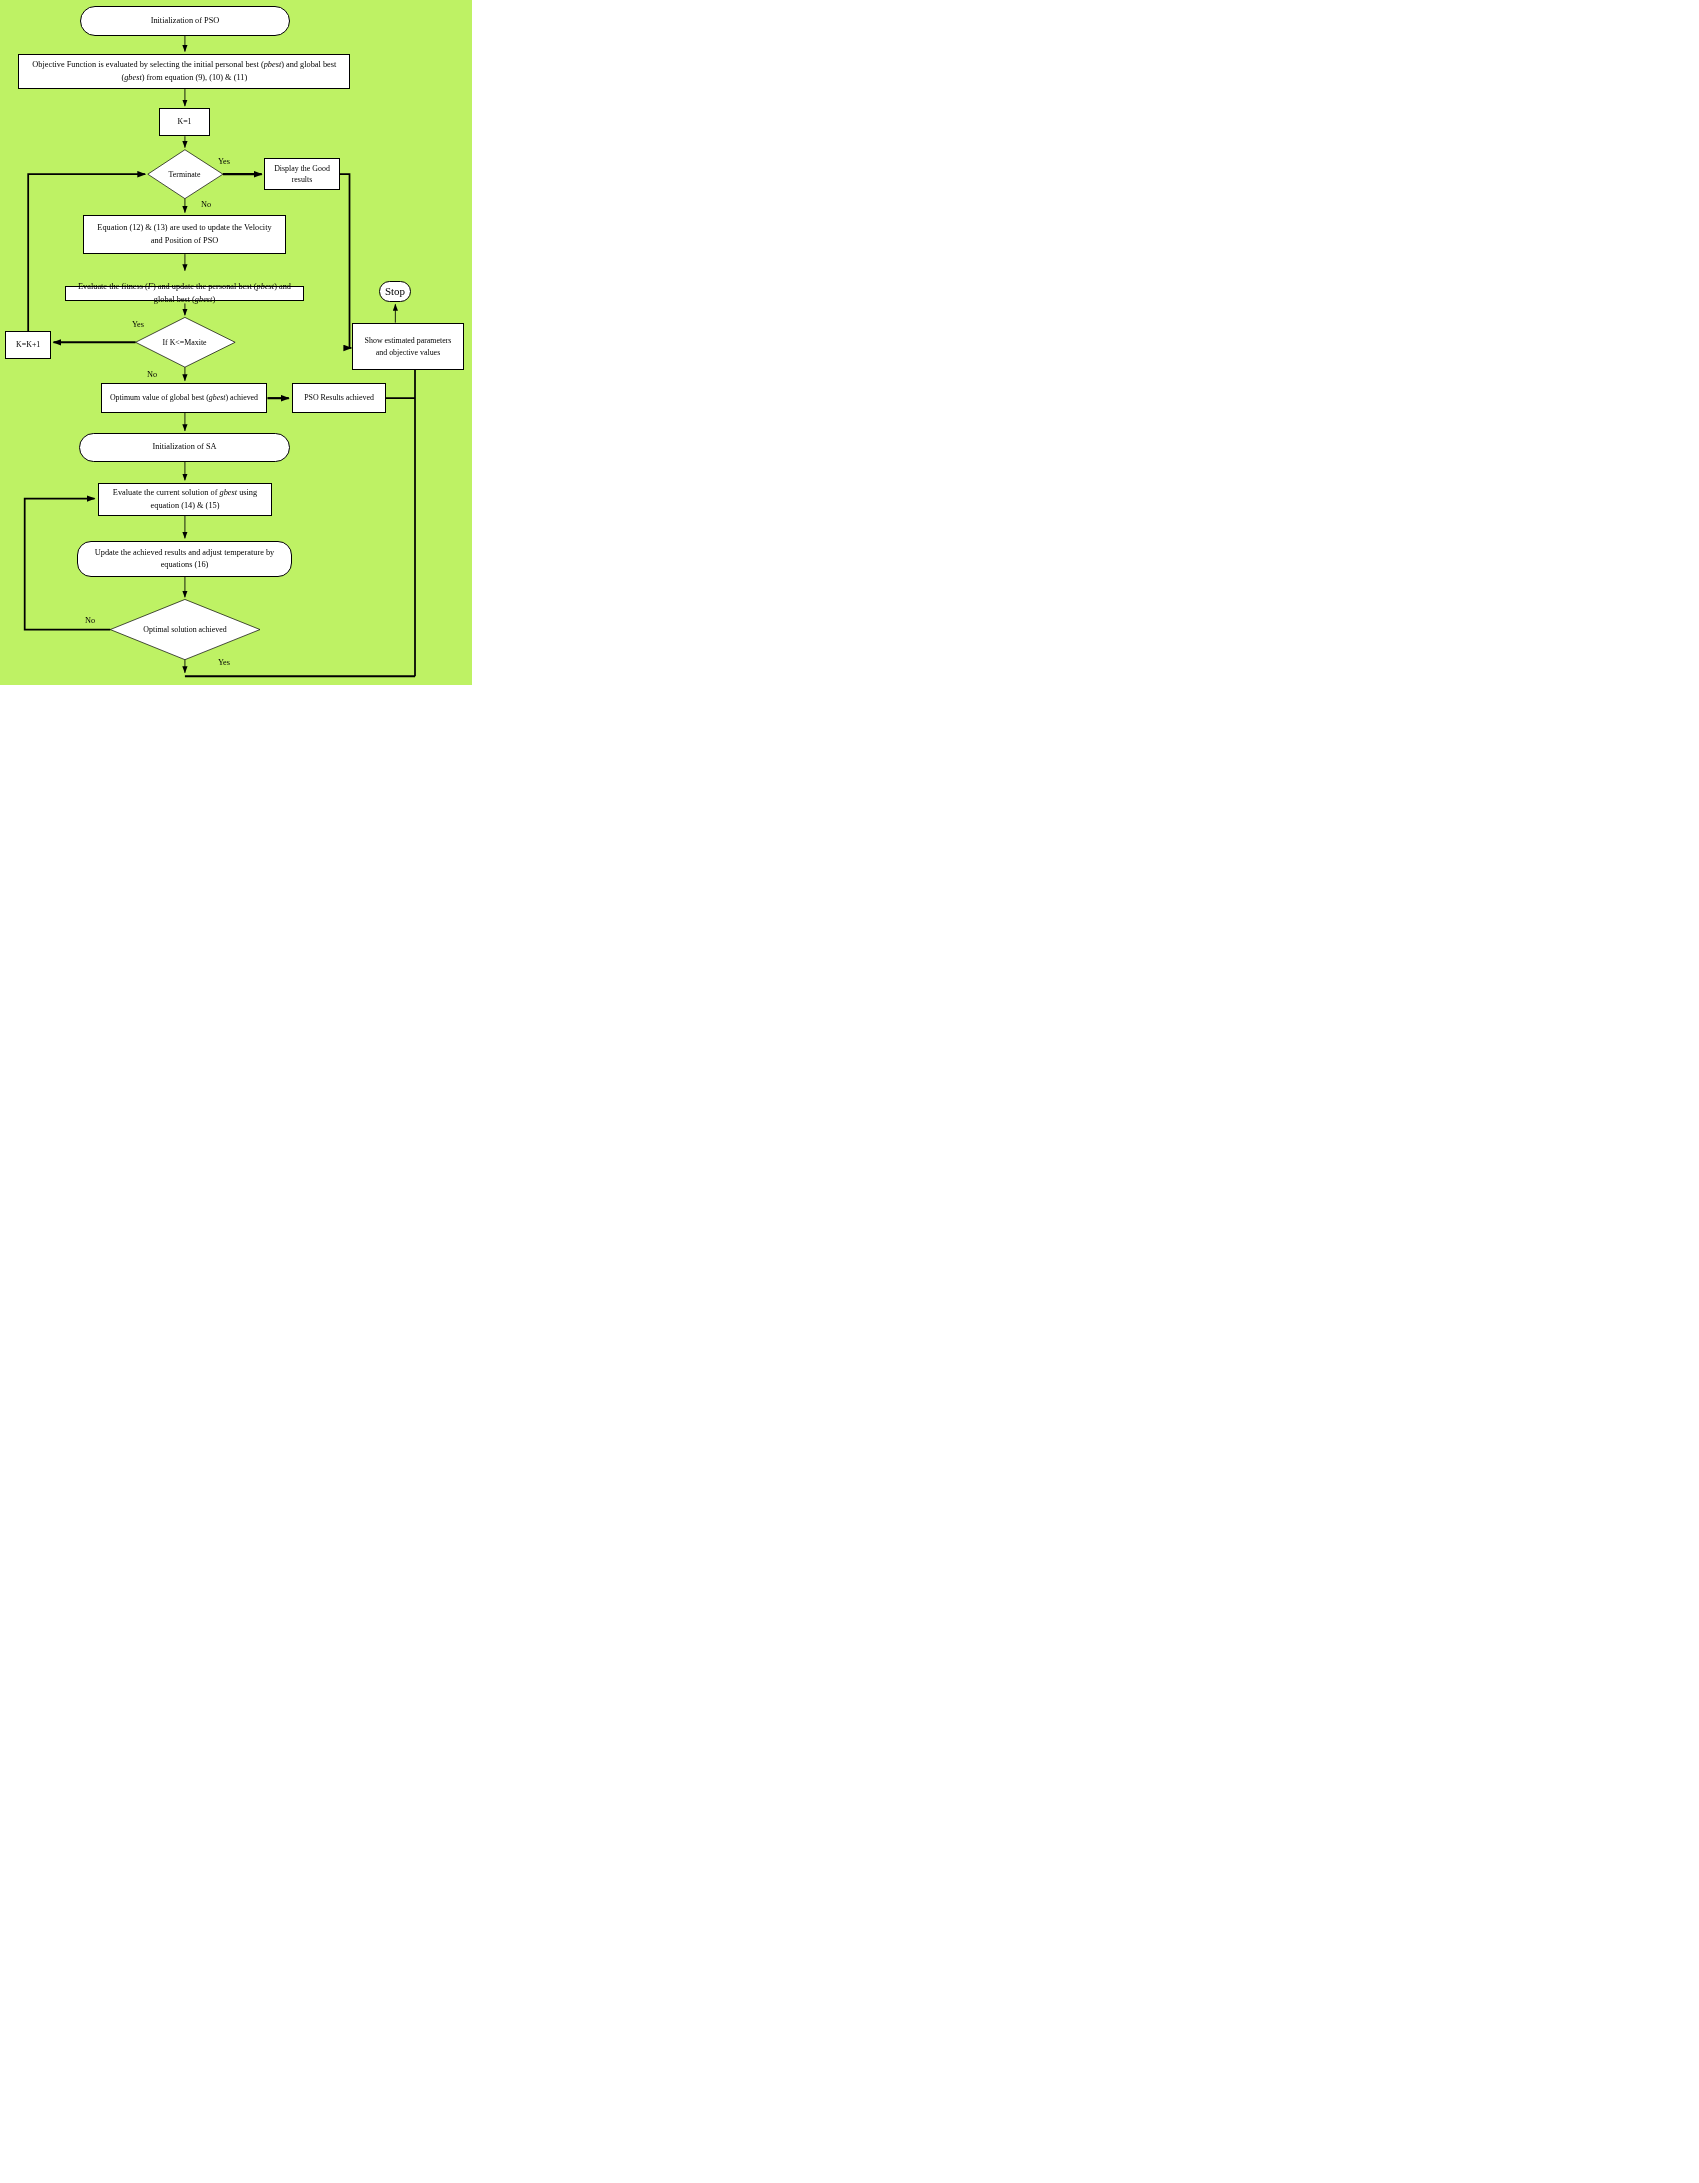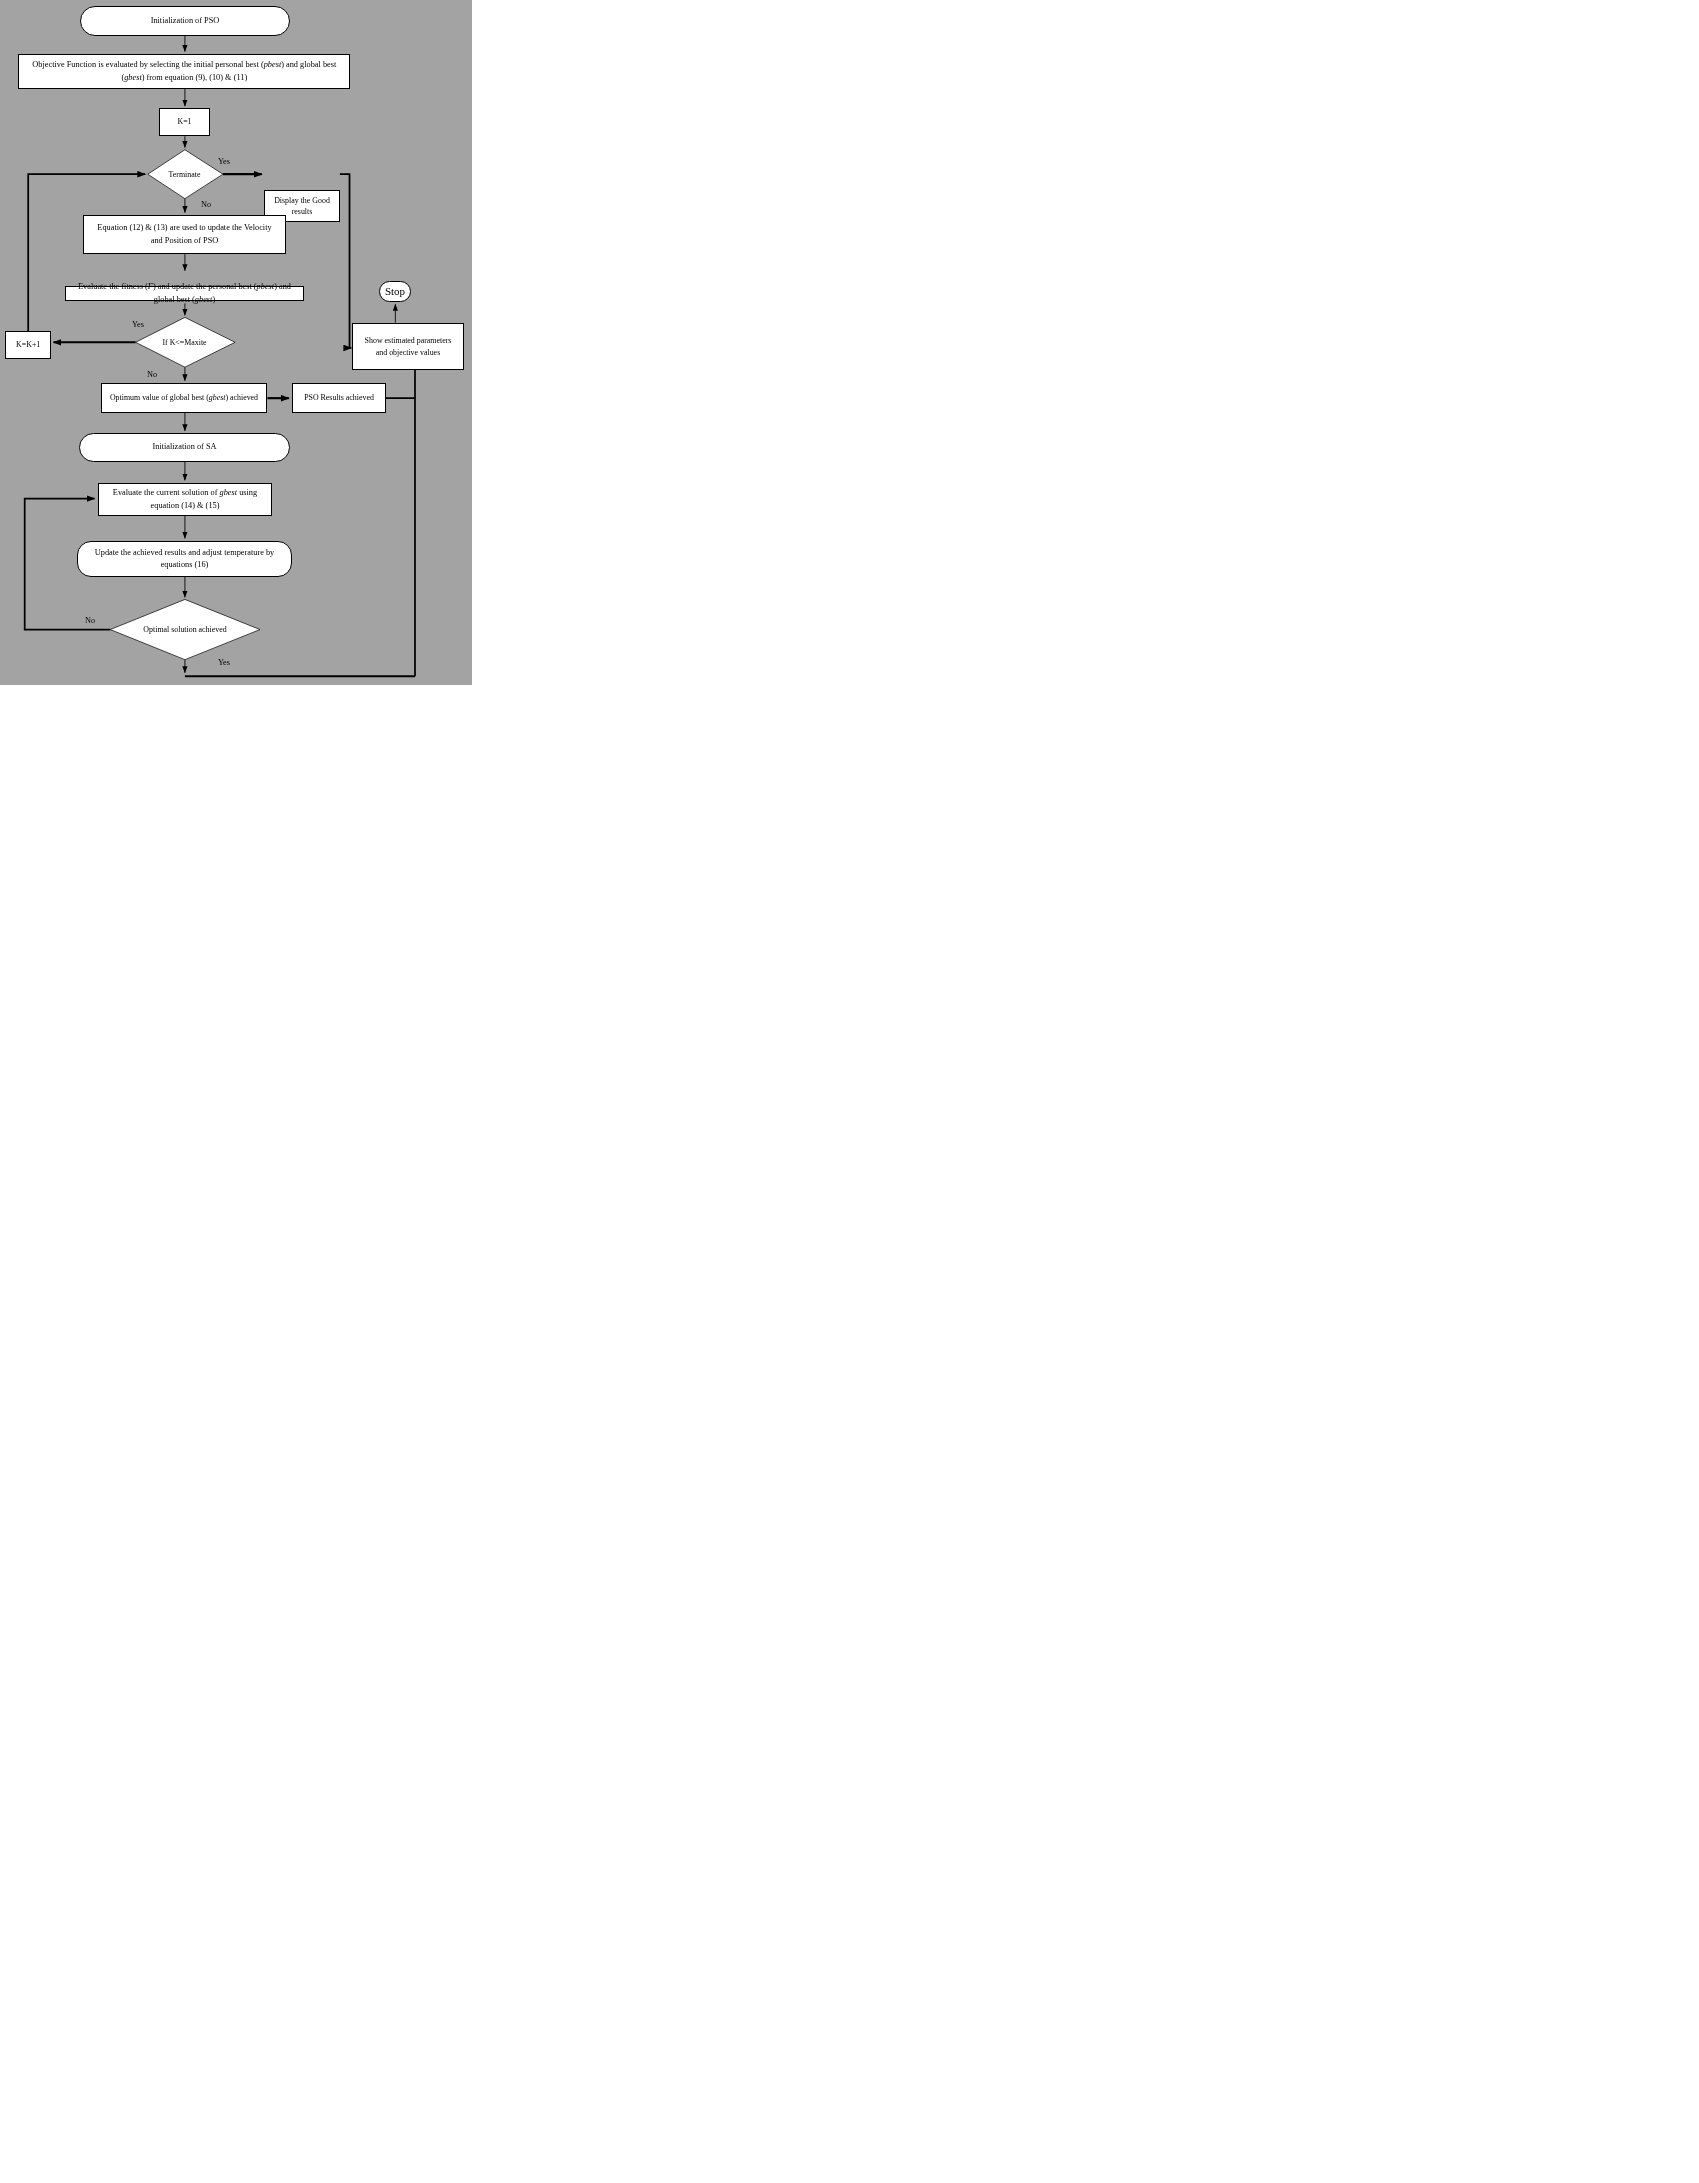--- a/index.html
+++ b/index.html
@@ -1,19 +1,19 @@
 <!DOCTYPE html>
 <html style="font-size:7px"><head>
 <meta charset="utf-8">
 <style>
   html,body{margin:0;padding:0;background:#ffffff;}
   .canvas{
     position:relative;
     width:472px;height:685px;
-    background:#a3a3a3;
+    background:#bef264;
     font-family:"Liberation Serif","DejaVu Serif",serif;
     color:#000000;
   }
   .canvas svg.wires{position:absolute;left:0;top:0;width:100%;height:100%;}
   .node{
     position:absolute;
     display:flex;align-items:center;justify-content:center;
     text-align:center;
     box-sizing:border-box;
     background:#ffffff;
@@ -90,21 +90,21 @@
   <div class="node terminator f19" style="left:80px;top:6.1px;width:210px;height:30px;">Initialization of PSO</div>
 
   <div class="node rect f19" style="left:18.3px;top:54px;width:332px;height:35px;padding:0 6.1px;">
       <span><span>Objective Function is evaluated by selecting the initial personal best (</span><span class="it">pbest</span><span>) and global best (</span><span class="it">gbest</span><span>) from equation (9), (10) &amp; (11)</span></span>
     </div>
 
   <div class="node rect f18" style="left:159px;top:108px;width:51px;height:28px;">K=1</div>
 
   <div class="node diamond-label f18" style="left:154px;top:168px;width:61px;height:13px;">Terminate</div>
 
-  <div class="node rect f18" style="left:264px;top:158px;width:76px;height:32px;padding:0 3.5px;margin-top:32px;">Display the Good results</div>
+  <div class="node rect f18" style="left:264px;top:158px;width:76px;height:32px;padding:0 3.5px;">Display the Good results</div>
 
   <div class="node rect f19" style="left:83px;top:215px;width:203px;height:39px;padding:0 7px;">Equation (12) &amp; (13) are used to update the Velocity and Position of PSO</div>
 
   <div class="node rect f19" style="left:65px;top:286px;width:239px;height:15px;padding:0 2px;">
       <span><span>Evaluate the fitness (</span><span class="it">F</span><span>) and update the personal best (</span><span class="it">pbest</span><span>) and global best (</span><span class="it">gbest</span><span>)</span></span>
     </div>
 
   <div class="node diamond-label f18" style="left:145px;top:336px;width:79px;height:13px;">If K&lt;=Maxite</div>
 
   <div class="node rect f18" style="left:5.2px;top:331px;width:46px;height:28px;">K=K+1</div>

